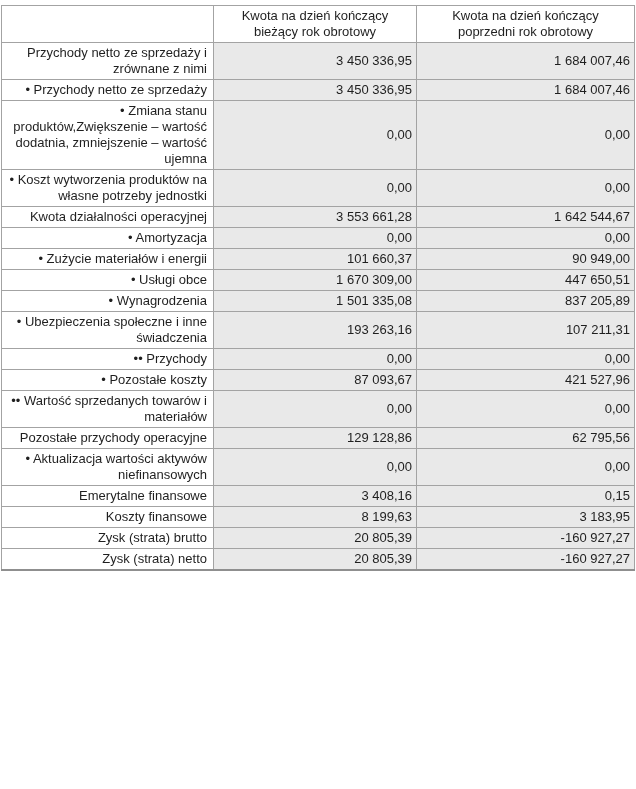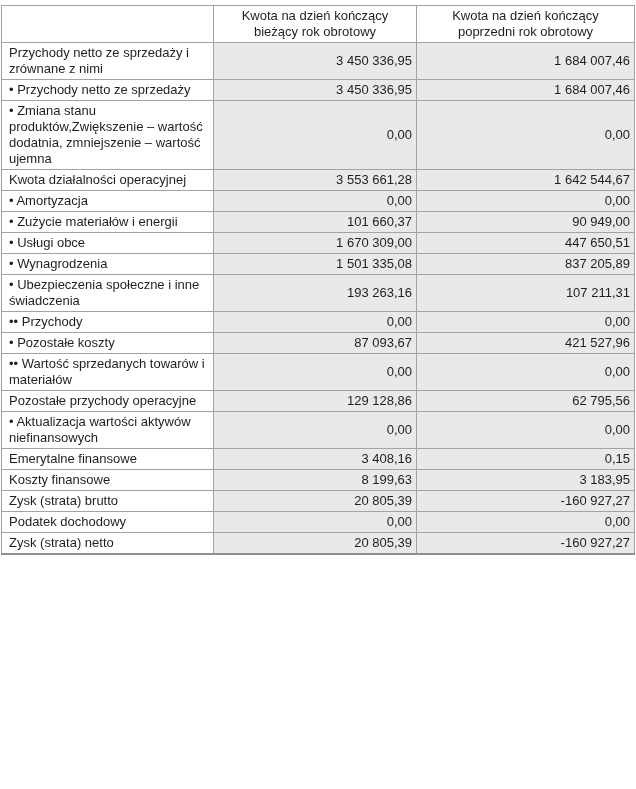--- a/index.html
+++ b/index.html
@@ -40,21 +40,21 @@
     font-weight: normal;
   }
   table.fin-table th {
     background: #ffffff;
     text-align: center;
     padding: 2px 6px;
     height: 36px;
   }
   td.label-cell {
     background: #ffffff;
-    text-align: left;
+    text-align: right;
     padding: 2px 6px 2px 7px;
   }
   td.value-cell {
     background: var(--value-bg);
     text-align: right;
     padding: 2px 4px 2px 8px;
     white-space: nowrap;
   }
 </style>
 </head>
@@ -86,20 +86,25 @@
     <td class="value-cell">3 450 336,95</td>
     <td class="value-cell">1 684 007,46</td>
   </tr>
 
   <tr>
     <td class="label-cell">• Zmiana stanu produktów,Zwiększenie – wartość dodatnia, zmniejszenie – wartość ujemna</td>
     <td class="value-cell">0,00</td>
     <td class="value-cell">0,00</td>
   </tr>
 
+  <tr>
+    <td class="label-cell">• Koszt wytworzenia produktów na własne potrzeby jednostki</td>
+    <td class="value-cell">0,00</td>
+    <td class="value-cell">0,00</td>
+  </tr>
 
   <tr>
     <td class="label-cell">Kwota działalności operacyjnej</td>
     <td class="value-cell">3 553 661,28</td>
     <td class="value-cell">1 642 544,67</td>
   </tr>
 
   <tr>
     <td class="label-cell">• Amortyzacja</td>
     <td class="value-cell">0,00</td>
@@ -173,25 +178,20 @@
     <td class="value-cell">8 199,63</td>
     <td class="value-cell">3 183,95</td>
   </tr>
 
   <tr>
     <td class="label-cell">Zysk (strata) brutto</td>
     <td class="value-cell">20 805,39</td>
     <td class="value-cell">-160 927,27</td>
   </tr>
 
-  <tr>
-    <td class="label-cell">Podatek dochodowy</td>
-    <td class="value-cell">0,00</td>
-    <td class="value-cell">0,00</td>
-  </tr>
 
   <tr>
     <td class="label-cell">Zysk (strata) netto</td>
     <td class="value-cell">20 805,39</td>
     <td class="value-cell">-160 927,27</td>
   </tr>
 </tbody>
   </table>
 </div>
 

